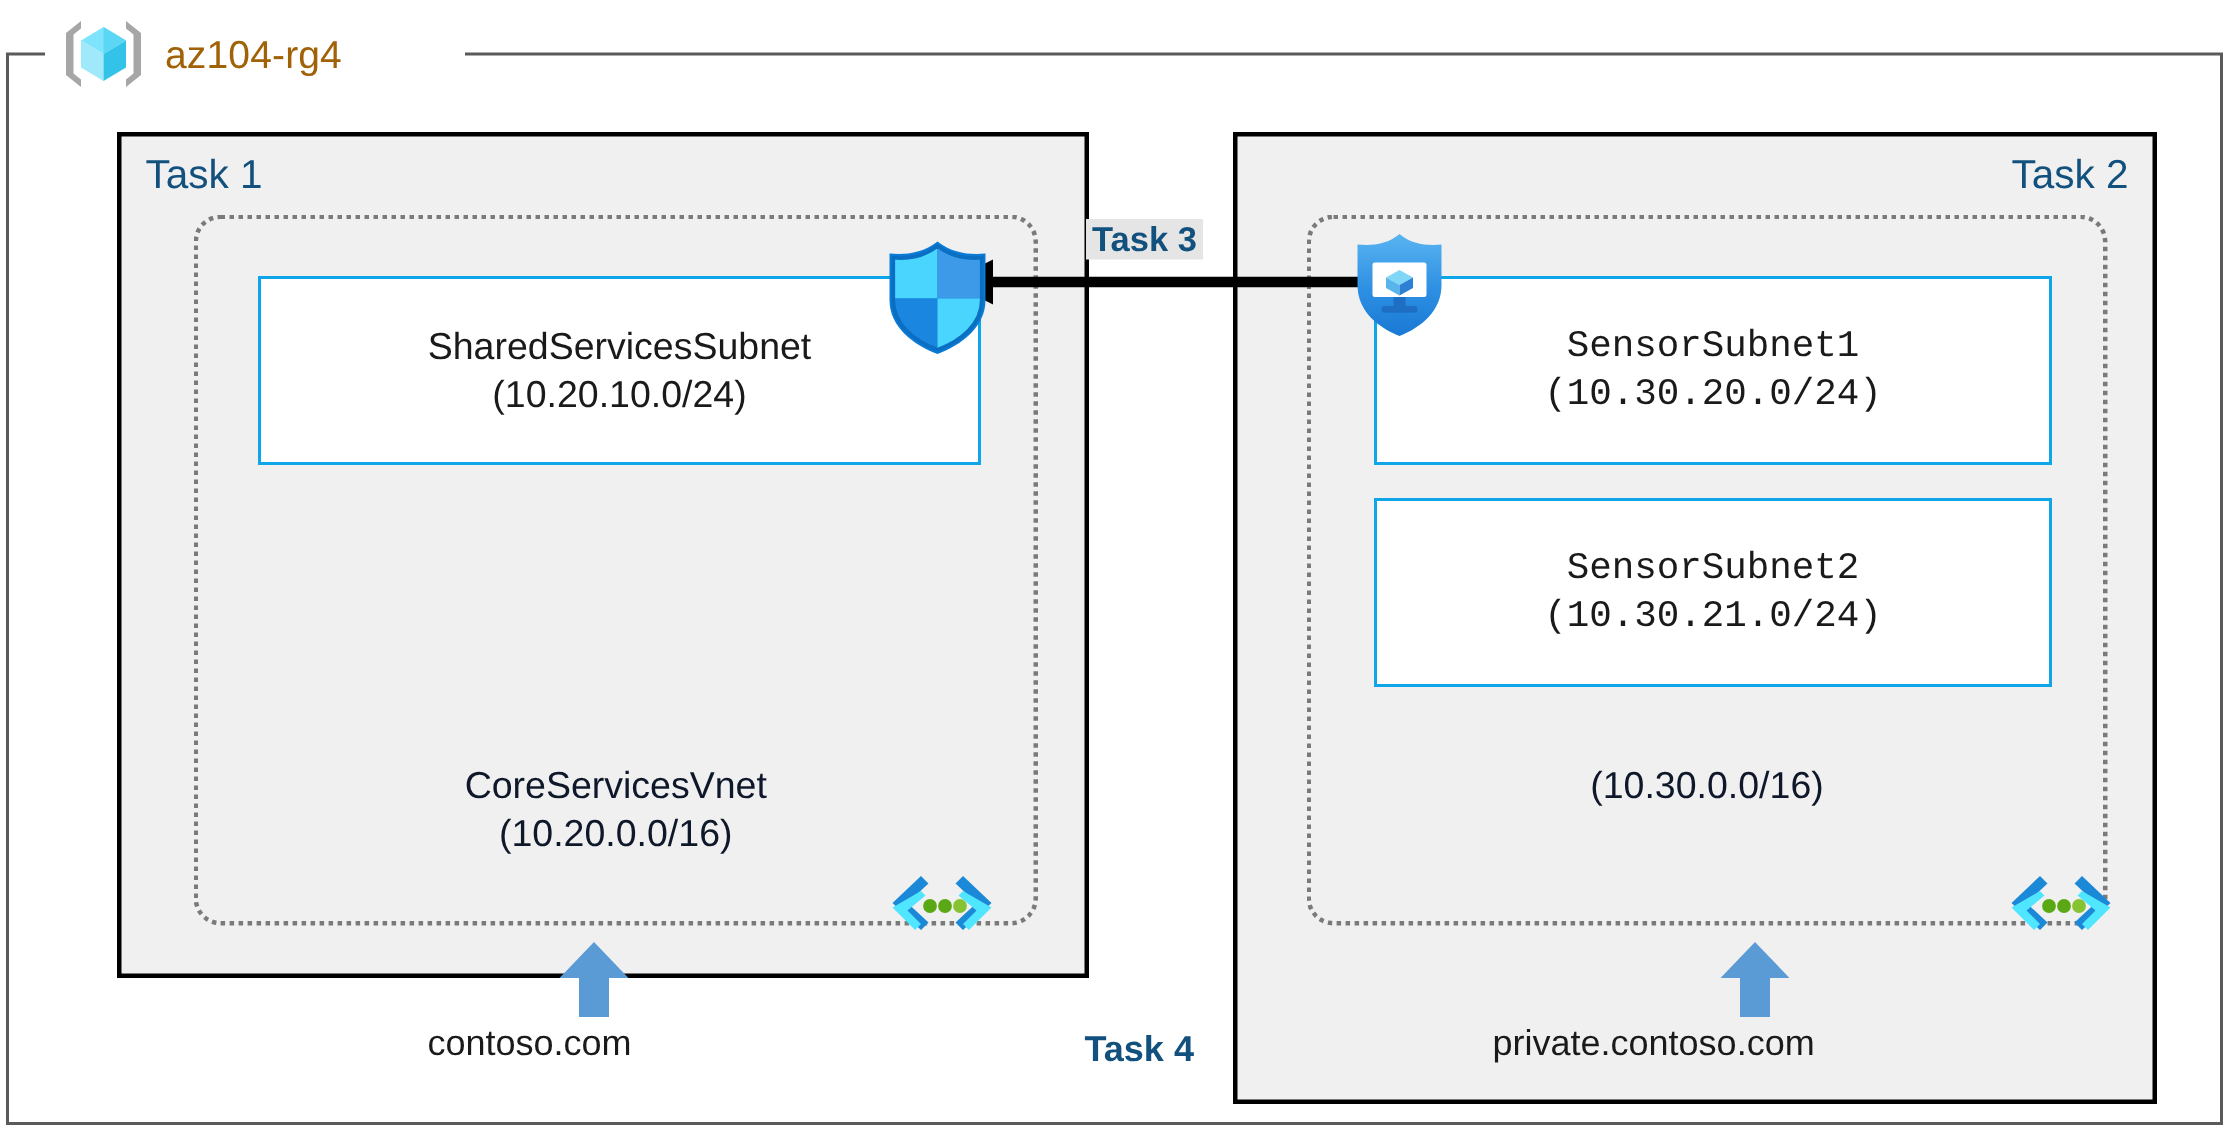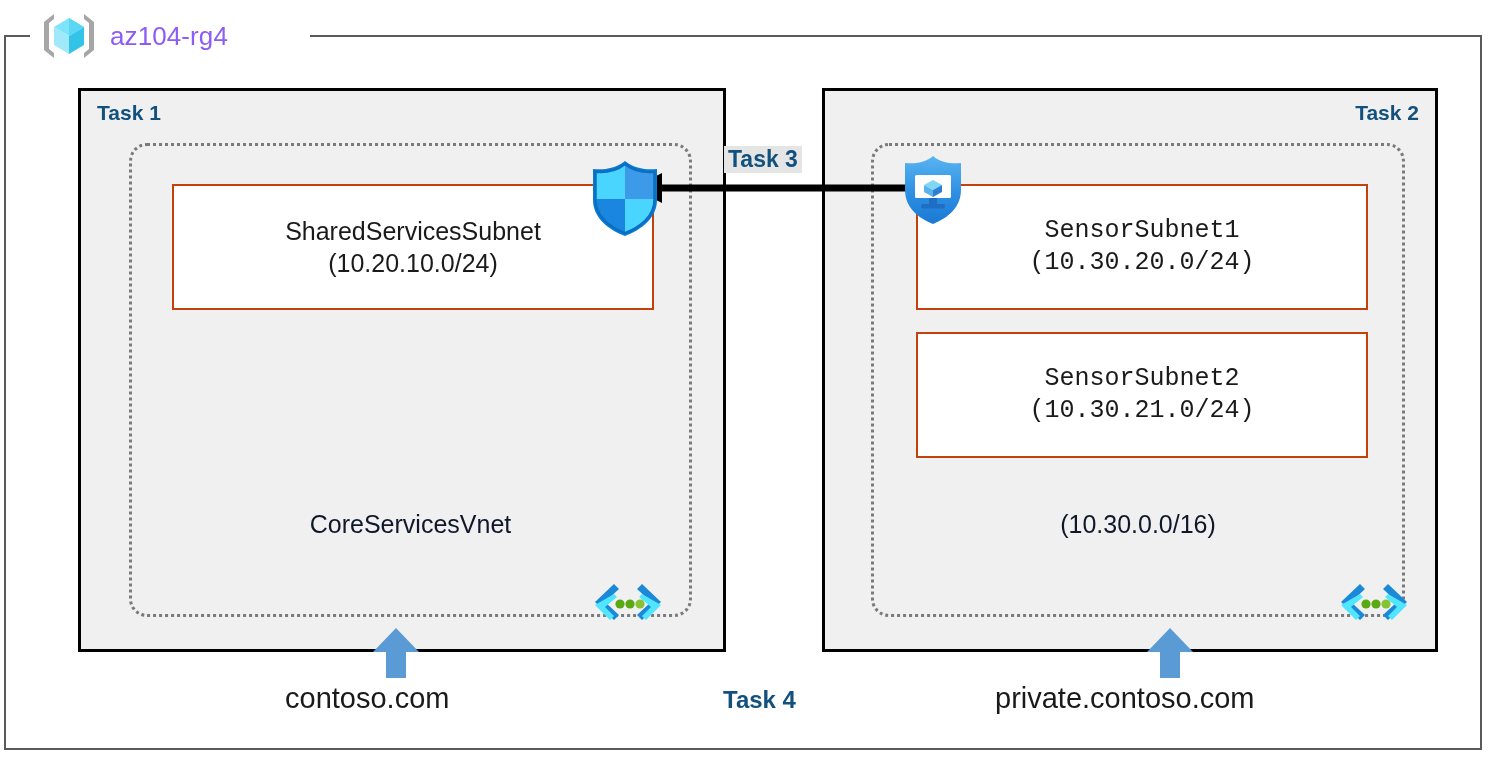--- a/index.html
+++ b/index.html
@@ -46,39 +46,39 @@
     align-items: center;
     gap: 12px;
   }
   .rg-icon {
     width: 58px;
     height: 52px;
     display: block;
   }
   .rg-title-text {
     font-size: 26px;
-    color: #8b5cf6;
+    color: #a16207;
     letter-spacing: 0.1px;
     white-space: nowrap;
   }
 
   
   .task-panel {
     position: absolute;
     background: #f0f0f0;
     border: 3px solid #000000;
     box-sizing: border-box;
   }
   #panel-left  { left: 78px;  top: 88px; width: 648px; height: 564px; }
-  #panel-right { left: 822px; top: 88px; width: 616px; height: 564px; }
+  #panel-right { left: 822px; top: 88px; width: 616px; height: 648px; }
 
   .task-label {
     position: absolute;
-    font-size: 21px;
-    font-weight: bold;
+    font-size: 27px;
+    font-weight: normal;
     color: #12507e;
     white-space: nowrap;
   }
   .task-label.left  { left: 16px;  top: 10px; }
   .task-label.right { right: 16px; top: 10px; }
 
   
   .vnet {
     position: absolute;
     border: 3px dotted #7a7a7a;
@@ -99,21 +99,21 @@
     line-height: 1.28;
   }
   #vnet-left  .vnet-name { top: 362px; }
   #vnet-right .vnet-name { top: 362px; }
   .vnet-name .cidr { display: block; }
 
   
   .subnet {
     position: absolute;
     background: #ffffff;
-    border: 2px solid #c2410c;
+    border: 2px solid #0ea5e9;
     box-sizing: border-box;
     display: flex;
     flex-direction: column;
     align-items: center;
     justify-content: center;
     font-size: 25px;
     color: #1a1a1a;
     line-height: 1.3;
   }
   #vnet-left .subnet  { left: 40px; width: 482px; height: 126px; }
@@ -152,21 +152,21 @@
     white-space: nowrap;
   }
 
   
   .dns-arrow { position: absolute; width: 46px; height: 50px; }
   #dns-arrow-left  { left: 373px;  top: 628px; }
   #dns-arrow-right { left: 1147px; top: 628px; }
 
   .dns-label {
     position: absolute;
-    font-size: 29px;
+    font-size: 24px;
     color: #1a1a1a;
     white-space: nowrap;
   }
   #dns-label-left  { left: 285px; top: 682px; }
   #dns-label-right { left: 995px; top: 682px; }
 
   #task4-label {
     position: absolute;
     left: 723px;
     top: 686px;
@@ -206,20 +206,21 @@
   <div class="task-panel" id="panel-left">
     <div class="task-label left">Task 1</div>
 
     <div class="vnet" id="vnet-left">
       <div class="subnet row1">
         <span>SharedServicesSubnet</span>
         <span>(10.20.10.0/24)</span>
       </div>
       <div class="vnet-name">
         <span>CoreServicesVnet</span>
+        <span class="cidr">(10.20.0.0/16)</span>
       </div>
     </div>
   </div>
 
   <div class="task-panel" id="panel-right">
     <div class="task-label right">Task 2</div>
 
     <div class="vnet" id="vnet-right">
       <div class="subnet row1">
         <span>SensorSubnet1</span>

